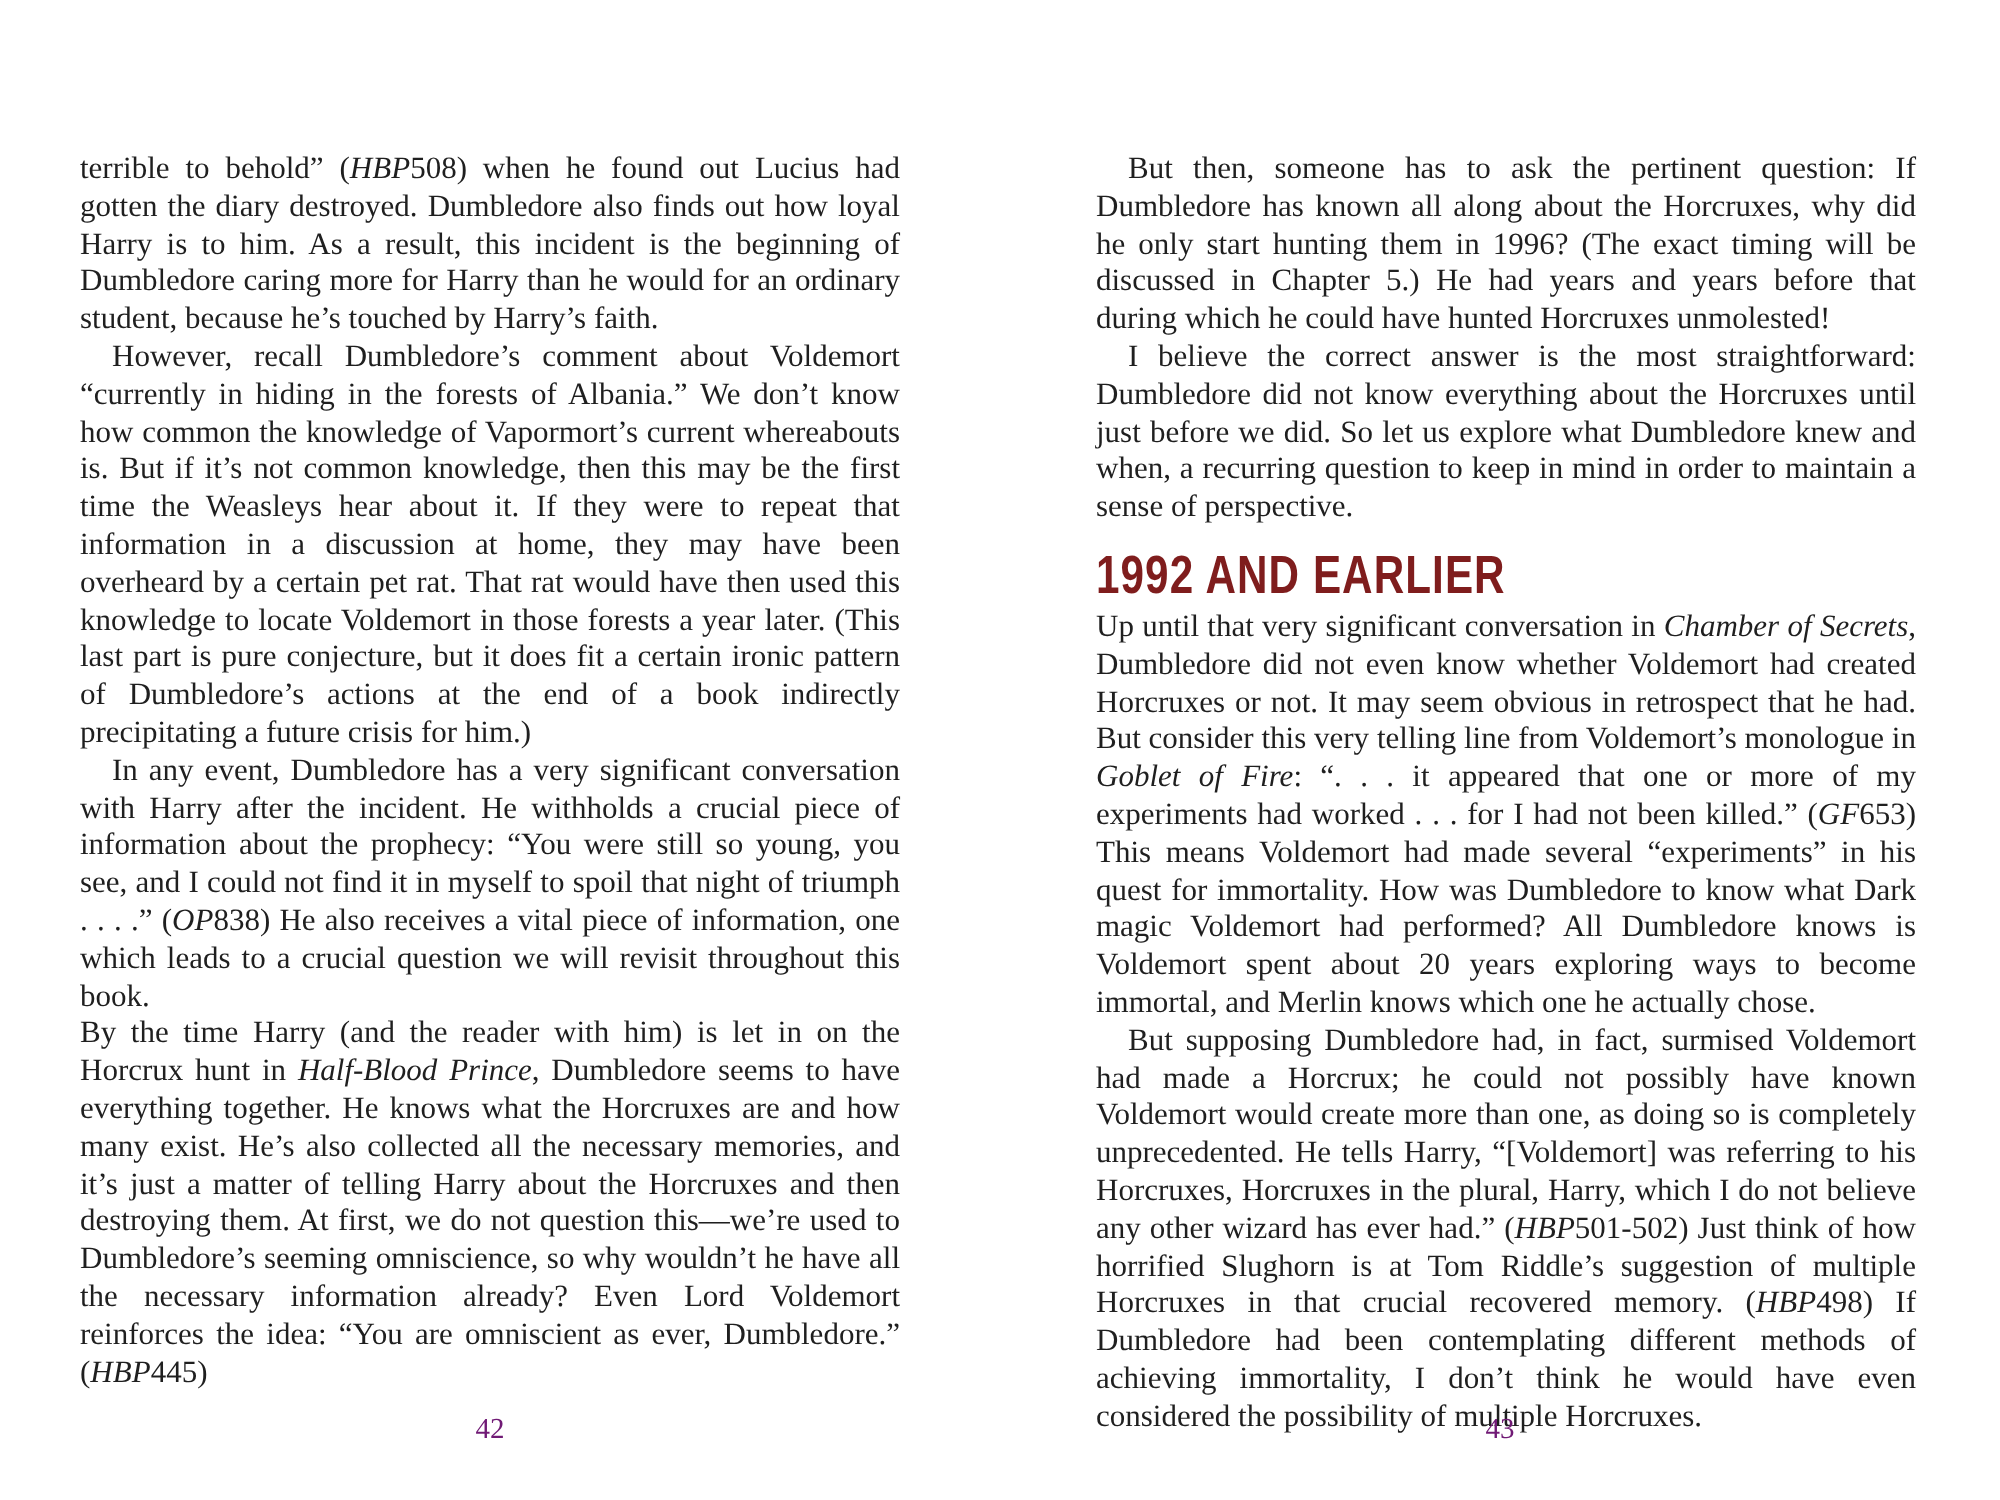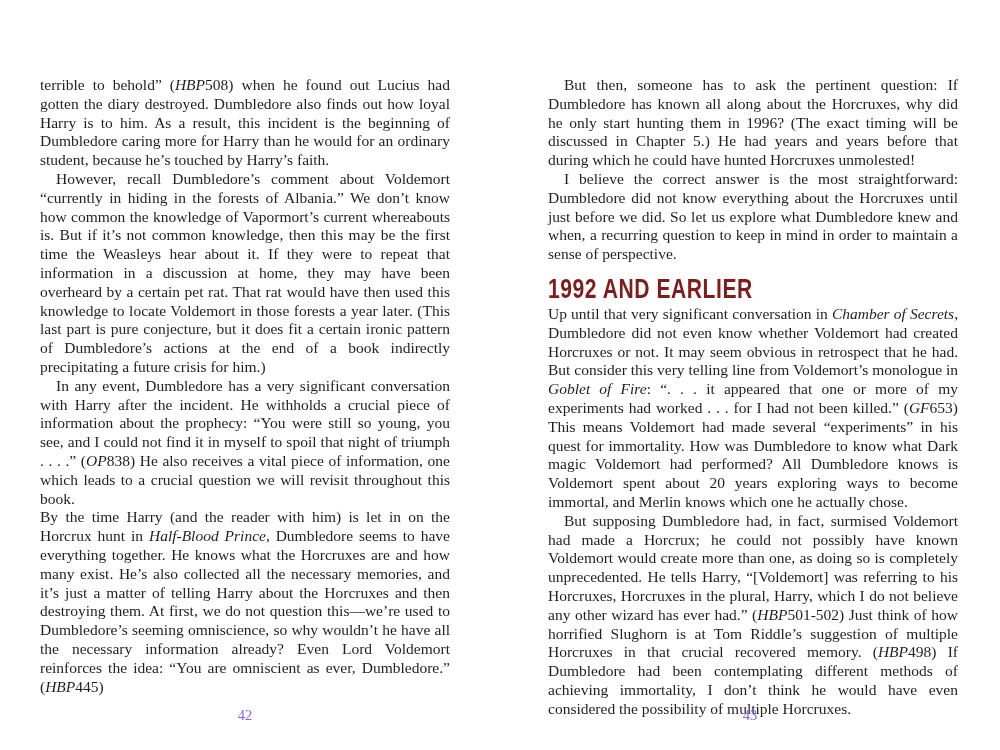--- a/index.html
+++ b/index.html
@@ -48,21 +48,21 @@
     letter-spacing: 0.6px;
   }
   .hx-long  { transform: scale(0.67, 1.12); }
   .hx-short { transform: scale(0.88, 1.12); }
 
   .page-number {
     position: absolute;
     bottom: 26px;
     text-align: center;
     font-size: 14.5px;
-    color: #8b5cf6;
+    color: #701a75;
     margin-top: 12px;
   }
   .page-left  .page-number { left: 40px; right: 50px; }
   .page-right .page-number { left: 42px; right: 42px; }
 </style>
 </head>
 <body>
 
 <div class="spread">
   <div class="page page-left">

